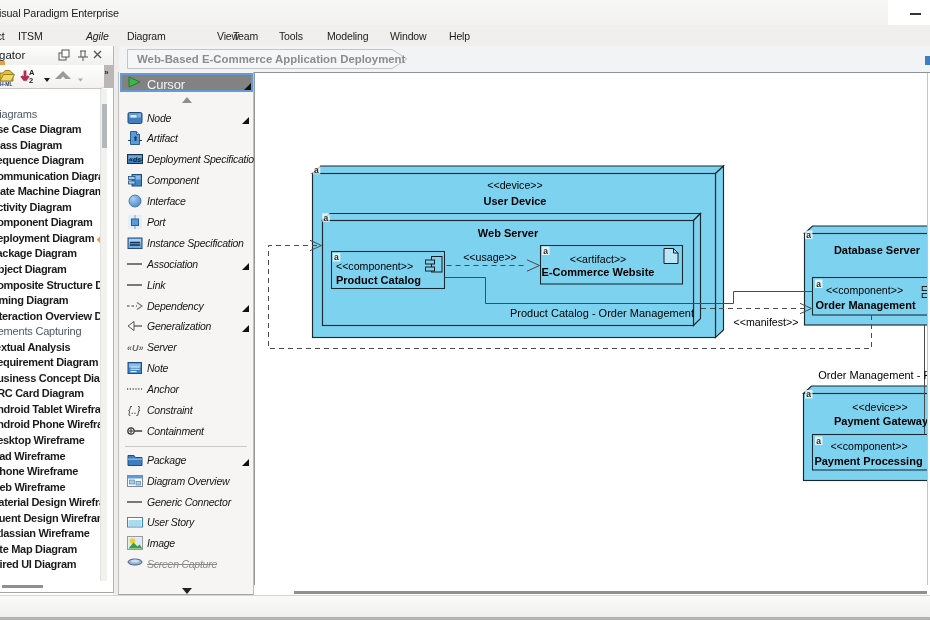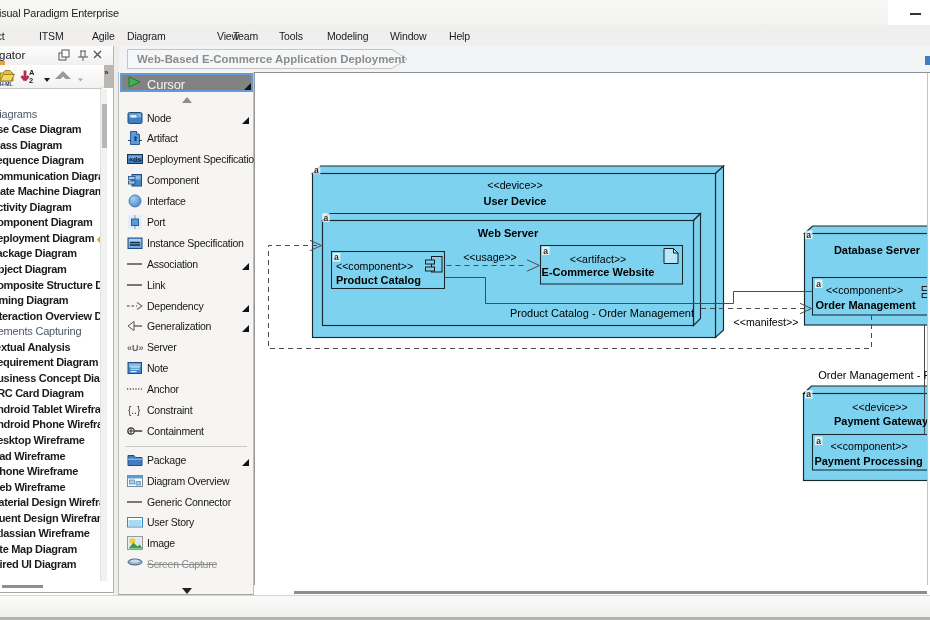--- a/index.html
+++ b/index.html
@@ -23,42 +23,42 @@
   #vsb{left:100px;top:43px;width:7px;height:492px;background:#f1f1f0;border-left:1px solid #e2e2e0;box-sizing:border-box;}
   #vsb .th{position:absolute;left:1px;top:15px;width:5px;height:44px;background:#b4b8bb;}
   #hsbtree{left:2px;top:539px;width:41px;height:2.5px;background:#8f8f8f;}
   
   #pal{left:118px;top:72px;width:136px;height:523px;background:#f6f5f3;border-left:1px solid #bfbfbd;border-right:1px solid #bfbfbd;border-bottom:1px solid #a5a5a3;box-sizing:border-box;}
   #cursorbtn{left:1px;top:0.5px;width:129px;height:15.5px;background:#828282;border:2px solid #639bd8;}
   #cursorbtn .t{position:absolute;left:25px;top:2px;font-size:13px;letter-spacing:-0.2px;color:#f2f2f2;}
   #cursorbtn .corner{position:absolute;right:0;bottom:0;width:0;height:0;border-left:7px solid transparent;border-bottom:7px solid #111;}
   #palup{left:63px;top:25px;width:0;height:0;border-left:5px solid transparent;border-right:5px solid transparent;border-bottom:6px solid #8e8e8e;}
   #palitems{left:0;top:35.5px;width:134px;}
-  .pit{height:20.9px;position:relative;}
+  .pit{height:20.9px;position:relative;font-style:italic;}
   .pit .ic{position:absolute;left:8px;top:2px;}
   .pit .t{position:absolute;left:28px;top:4px;font-size:10.5px;letter-spacing:-0.25px;color:#161616;white-space:nowrap;}
   .pit .fly{position:absolute;right:4px;top:9px;width:0;height:0;border-left:7px solid transparent;border-bottom:7px solid #111;}
   .psep{height:8px;position:relative;}
   .psep div{position:absolute;left:6px;right:6px;top:4px;height:1px;background:#c9c9c7;}
   #paldn{left:63px;top:516px;width:0;height:0;border-left:5px solid transparent;border-right:5px solid transparent;border-top:6px solid #222;}
   
   #canvas{left:254px;top:73px;width:674px;height:512px;background:#fff;border-left:1px solid #989898;border-right:1px solid #c4c4c4;box-sizing:border-box;overflow:hidden;}
   #hscroll{left:294px;top:591px;width:633px;height:2.5px;background:#8f8f8f;}
   #status{left:0;top:595px;width:930px;height:22px;background:linear-gradient(#fafaf8,#f0f0ee);border-top:1px solid #d5d5d3;box-sizing:border-box;}
   #bstrip{left:0;top:617px;width:930px;height:3px;background:#b3b3b1;}
 </style></head>
 <body>
 <div id="titlebar" class="abs">
     <div class="t abs">isual Paradigm Enterprise</div>
   </div>
 <div id="minbtn" class="abs"></div>
 <div id="menubar" class="abs">
   <span class="mi" style="left:-27px;">Project</span>
-  <span class="mi" style="left:39px;">ITSM</span>
-  <span class="mi" style="left:92px;">Agile</span>
+  <span class="mi" style="left:18px;">ITSM</span>
+  <span class="mi" style="left:86px;font-style:italic;">Agile</span>
   <span class="mi" style="left:127px;">Diagram</span>
   <span class="mi" style="left:181px;margin-left:36px;">View</span>
   <span class="mi" style="left:233px;">Team</span>
   <span class="mi" style="left:279px;">Tools</span>
   <span class="mi" style="left:327px;">Modeling</span>
   <span class="mi" style="left:390px;">Window</span>
   <span class="mi" style="left:449px;">Help</span>
 </div>
 <div id="toolrow" class="abs">
   <svg width="300" height="24" style="position:absolute;left:12px;top:2px;">

